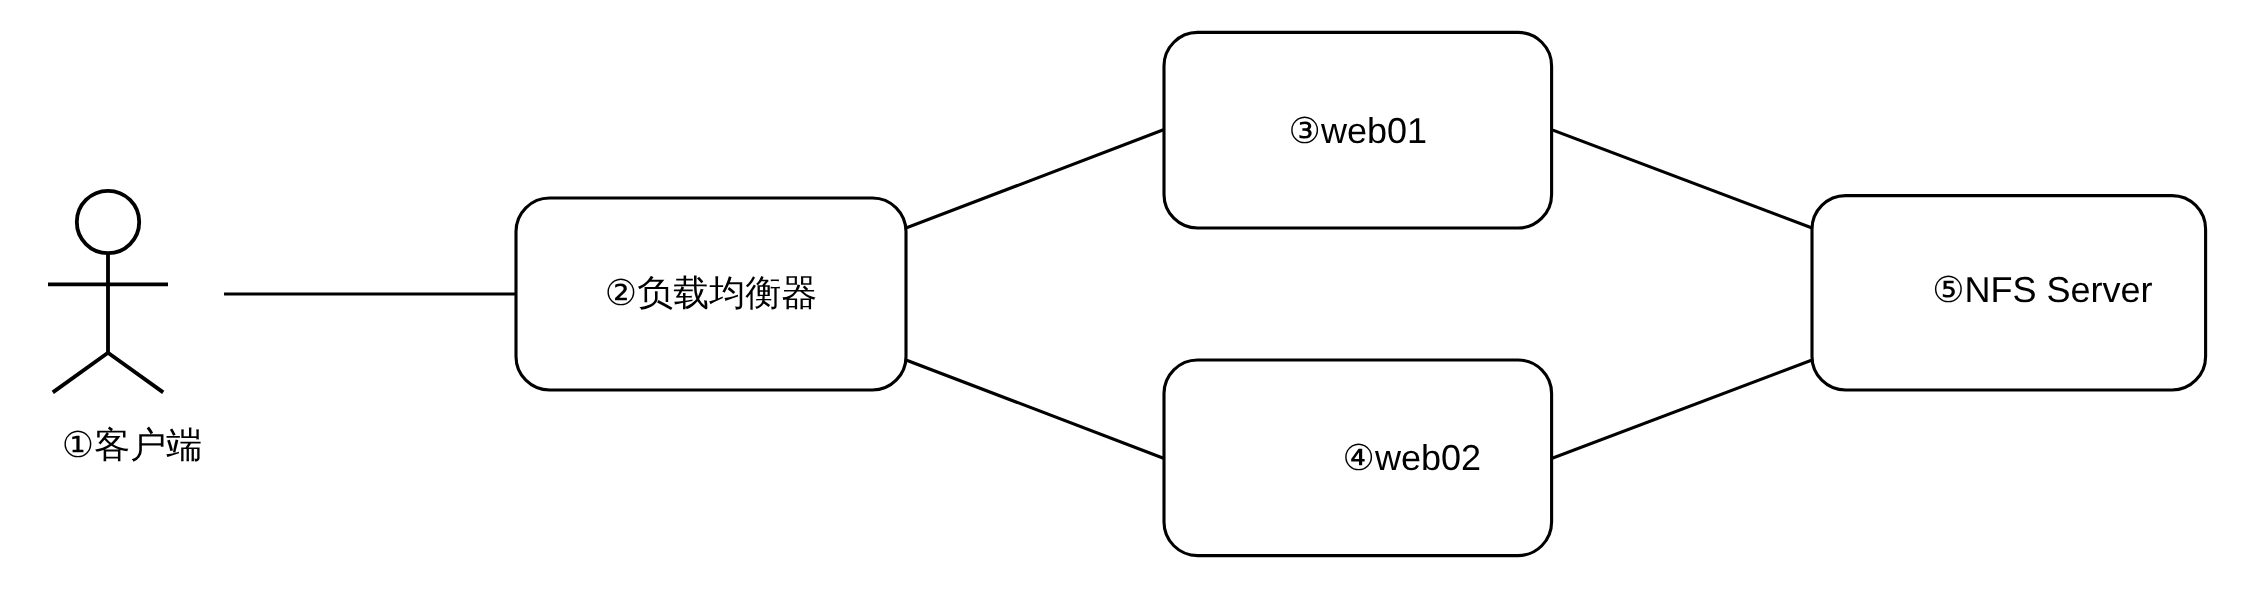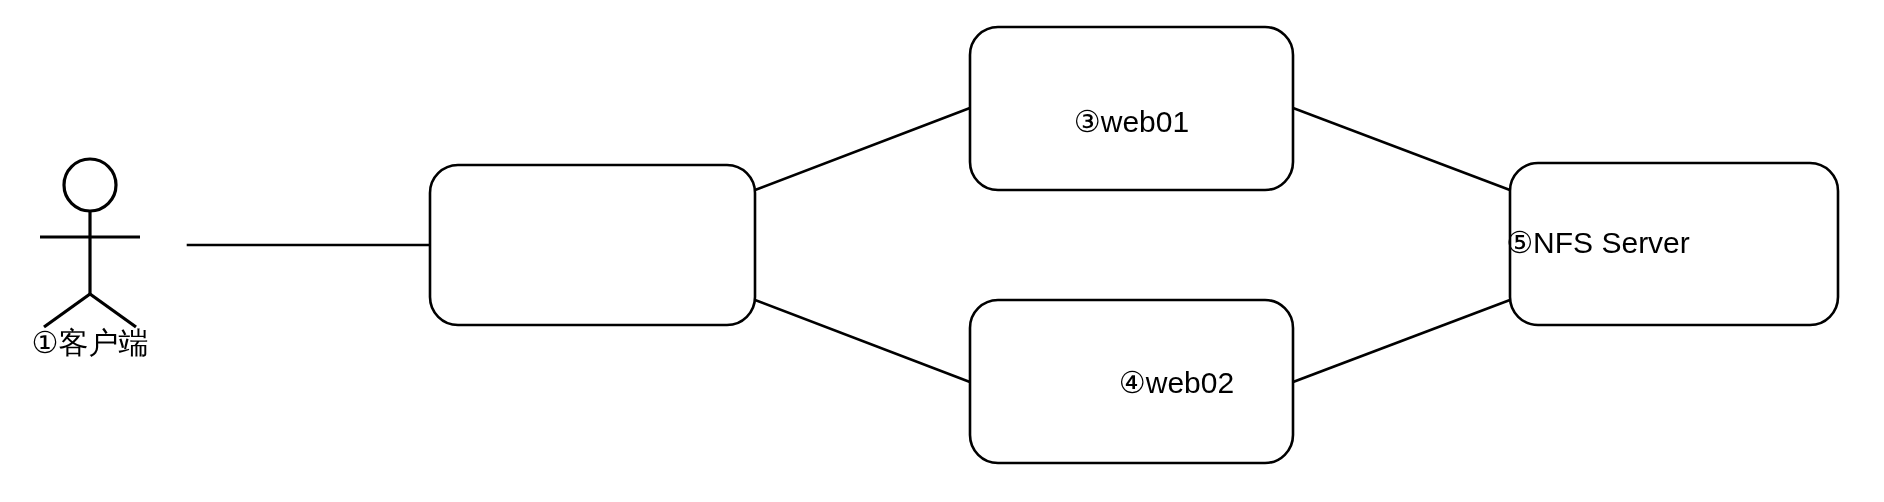--- a/index.html
+++ b/index.html
@@ -52,24 +52,24 @@
     position: absolute;
     text-align: center;
     color: #000000;
     font-size: 30px;
     line-height: 1.15;
     white-space: nowrap;
     font-family: "Liberation Sans", "DejaVu Sans", sans-serif;
     pointer-events: none;
   }
   .label-lb     { left: 430px;  top: 228px; width: 325px; }
-  .label-web01  { left: 970px;  top: 93px;  width: 323px; margin-top: 12px; }
+  .label-web01  { left: 970px;  top: 93px;  width: 323px; }
   .label-web02  { left: 970px;  top: 366px; width: 323px; margin-left: 45px; }
-  .label-nfs    { left: 1442px; top: 226px; width: 312px; }
-  .label-client { left: 0px;    top: 326px; width: 180px; }
+  .label-nfs    { left: 1546px; top: 226px; width: 312px; }
+  .label-client { left: 0px;    top: 355px; width: 180px; padding-left: 20px; }
 </style>
 </head>
 <body>
 
 <div id="diagram-root">
 
   <svg id="diagram-svg" viewBox="0 0 1884 502" xmlns="http://www.w3.org/2000/svg">
 
     <g>
 
@@ -96,20 +96,21 @@
 
     <rect class="node-box" x="970" y="27" width="323" height="163" rx="28" ry="28"></rect>
 
     <rect class="node-box" x="970" y="300" width="323" height="163" rx="28" ry="28"></rect>
 
     <rect class="node-box" x="1510" y="163" width="328" height="162" rx="28" ry="28"></rect>
   </svg>
 
   <div class="node-label label-client">①客户端</div>
 
+  <div class="node-label label-lb">②负载均衡器</div>
 
   <div class="node-label label-web01">③web01</div>
 
   <div class="node-label label-web02">④web02</div>
 
   <div class="node-label label-nfs">⑤NFS Server</div>
 
 </div>
 
 </body></html>

